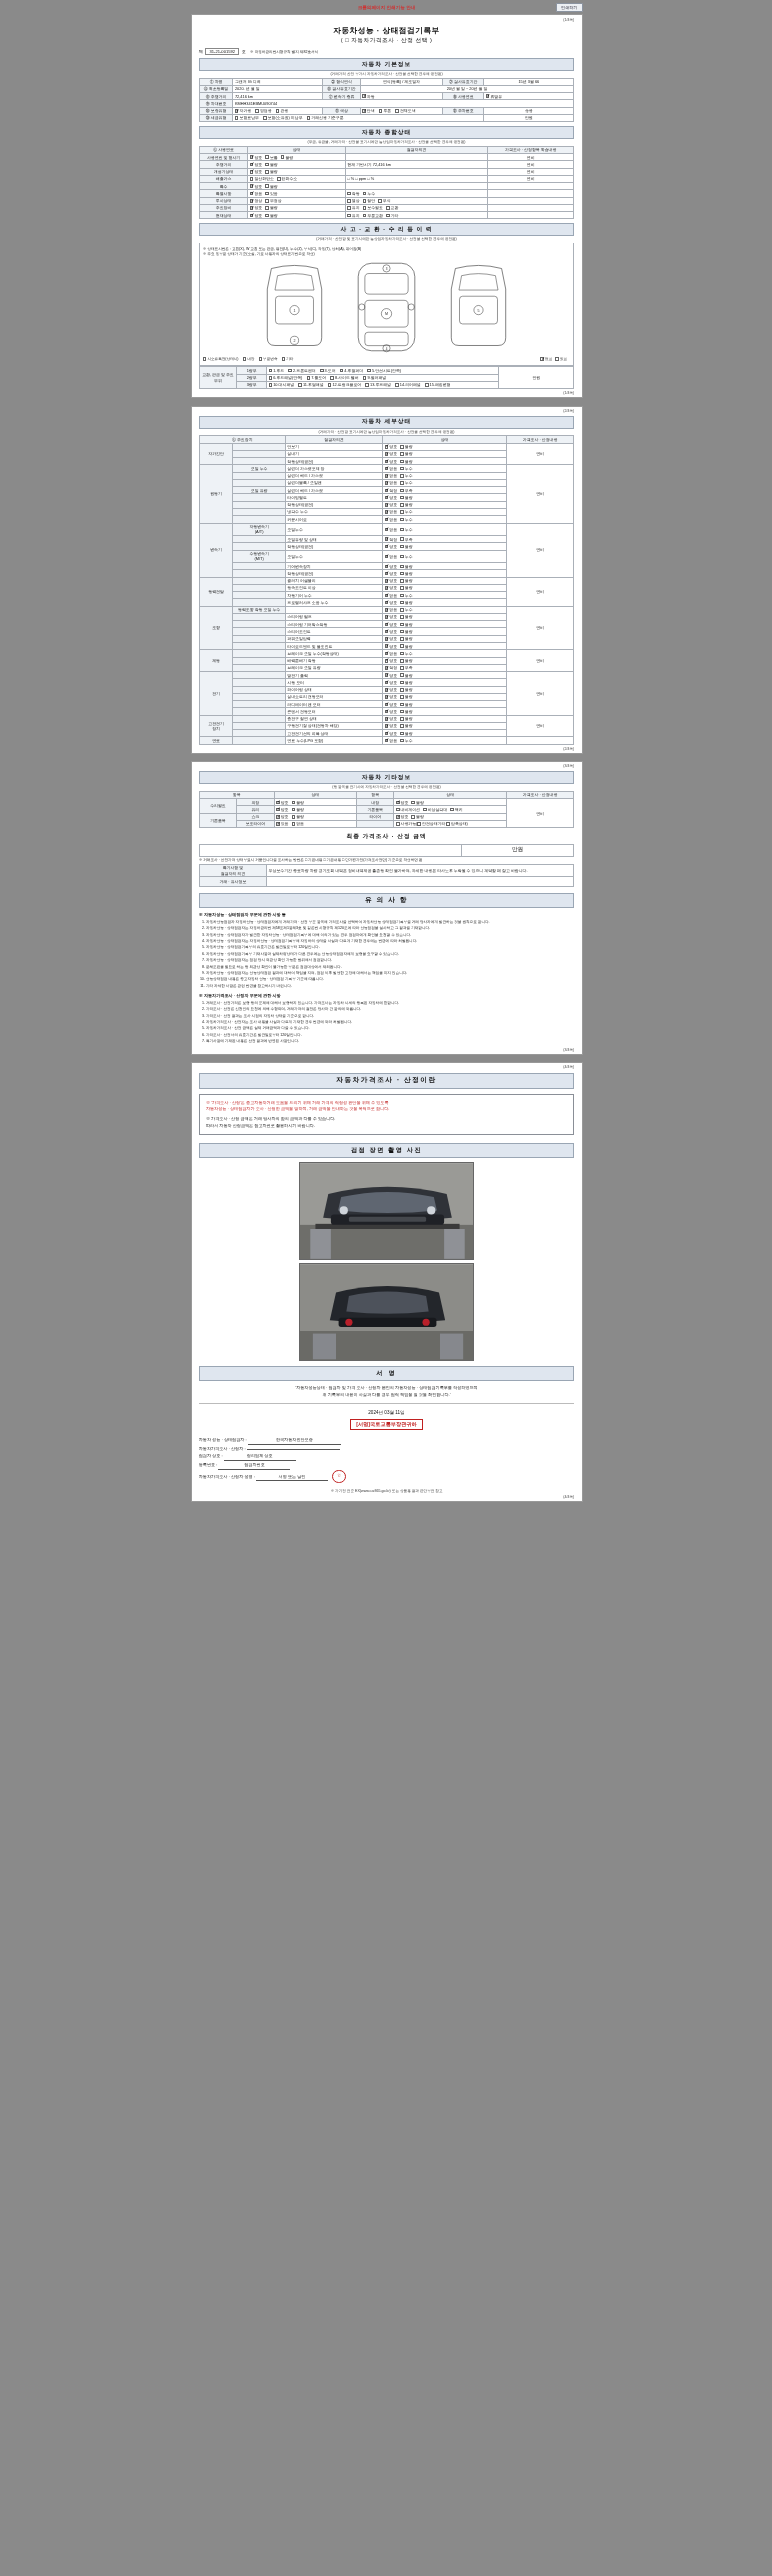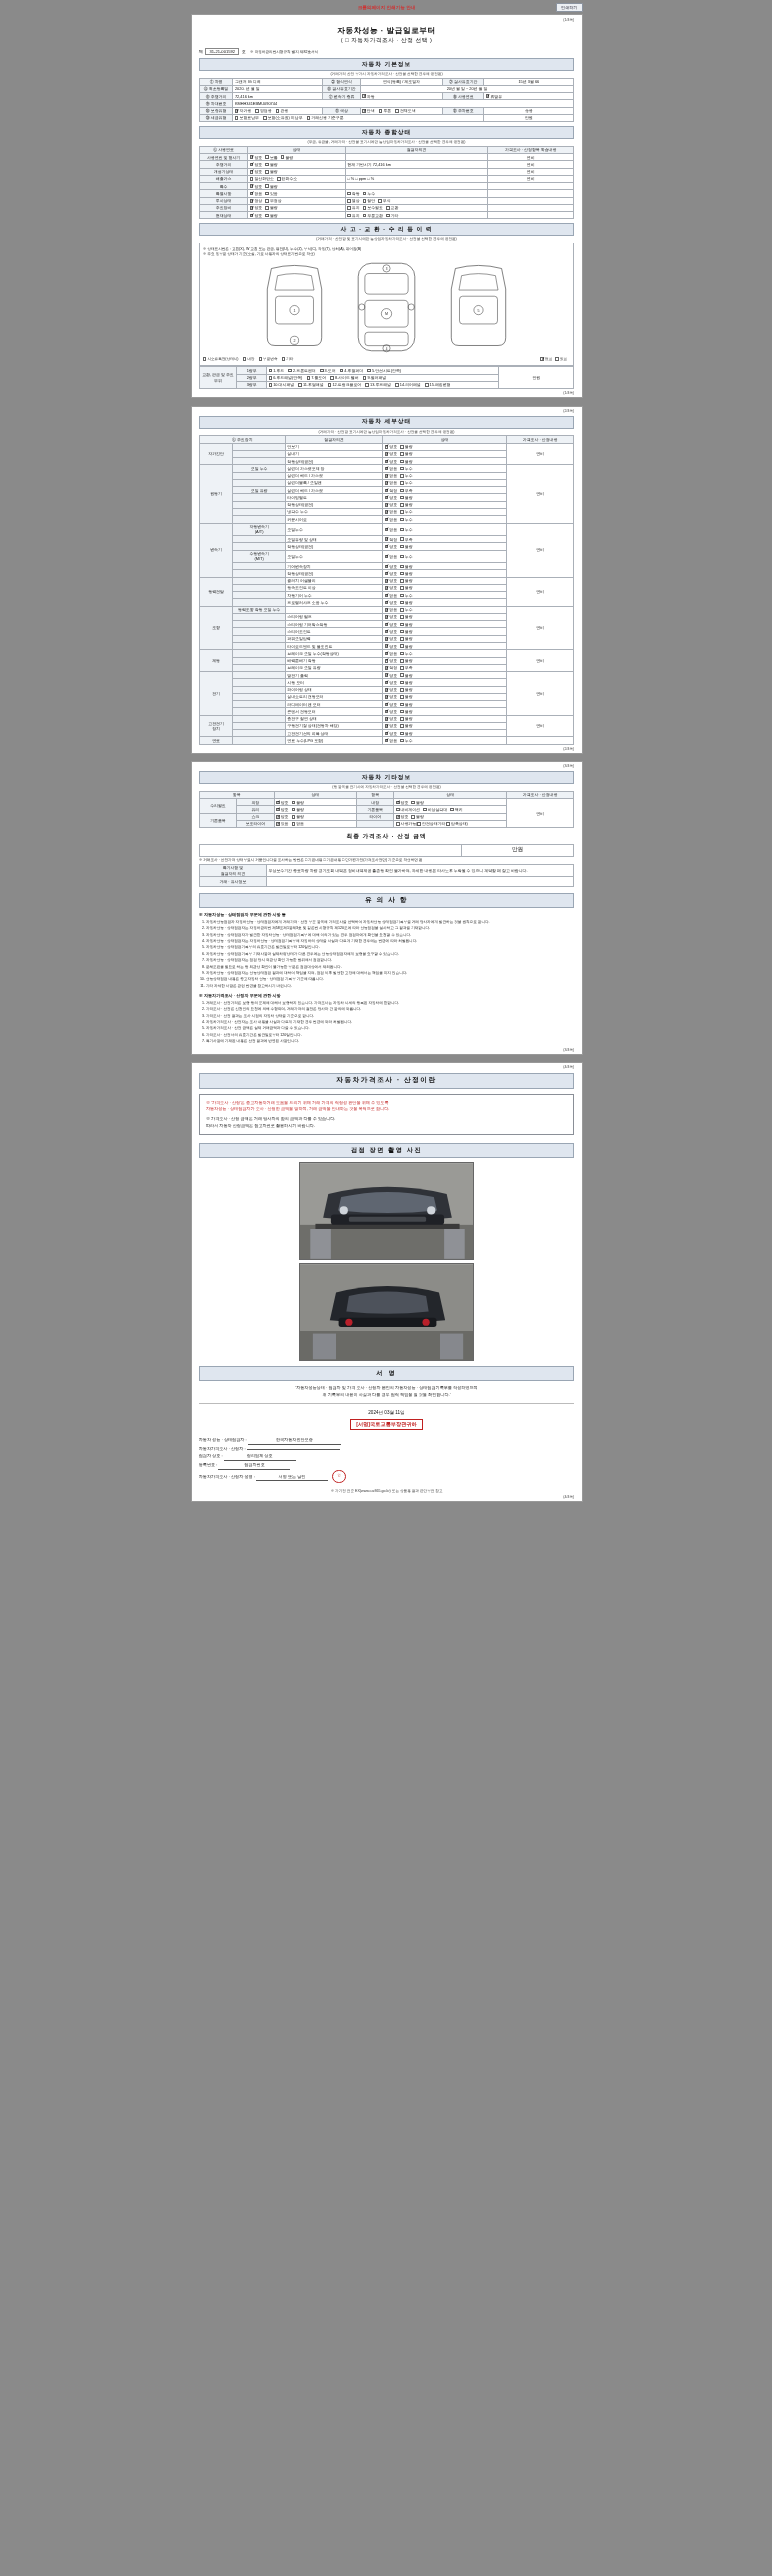--- a/index.html
+++ b/index.html
@@ -238,21 +238,21 @@
 <body>
 
 <div class="topbar">
   <span class="red">크롬의페이지 인쇄기능 안내</span>
   <button class="print-btn">인쇄하기</button>
 </div>
 
 <div class="page">
   <div class="pgnum top">(1/4쪽)</div>
 
-  <h1 class="doc-title">자동차성능 · 발급일로부터</h1>
+  <h1 class="doc-title">자동차성능 · 상태점검기록부</h1>
   <div class="doc-sub">( □ 자동차가격조사 · 산정 선택 )</div>
 
   <div class="docno">
     <span>제</span>
     <span class="boxno">31-21-001592</span>
     <span>호</span>
     <span class="small" style="margin-left:3.1px">※ 자동차관리법시행규칙 별지 제82호서식</span>
   </div>
 
   <div class="sec-title">자동차 기본정보</div>

